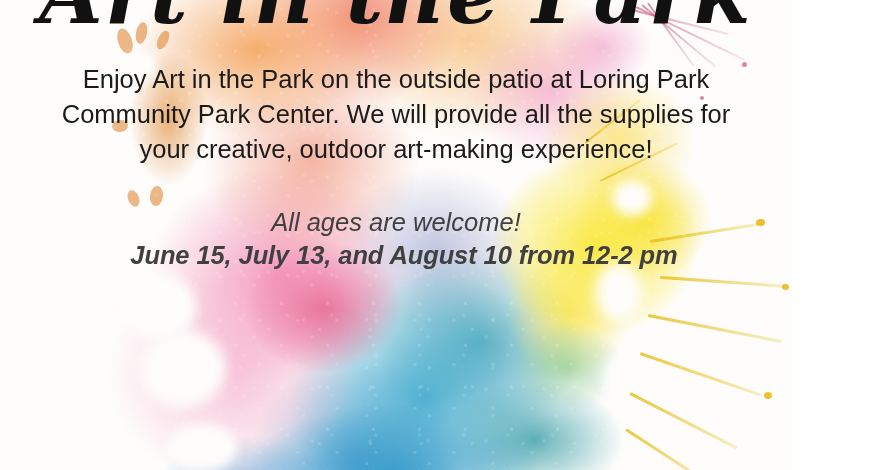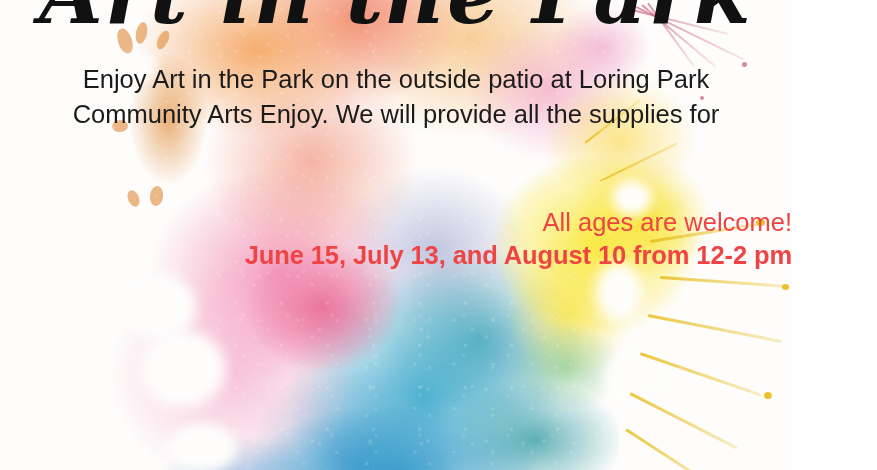--- a/index.html
+++ b/index.html
@@ -178,22 +178,23 @@
     font-size: 25.5px;
     line-height: 35px;
     font-weight: 400;
   }
   #body-copy .line { display: block; }
 
   #closing {
     position: absolute;
     left: 0; right: 0;
     top: 206px;
-    text-align: right;
-    color: #ef4444;
+    text-align: center;
+    color: #404040;
+    font-style: italic;
   }
   #welcome-line {
     display: block;
     font-size: 25.5px;
     line-height: 32px;
     font-weight: 400;
   }
   #dates-line {
     display: block;
     font-size: 25.5px;
@@ -251,21 +252,22 @@
   <div class="trail pink" style="left:628px;top:8px;width:104px;height:1.6px;transform:rotate(14deg);"></div>
   <div class="droplet pink" style="left:742px;top:62px;width:5px;height:5px;"></div>
   <div class="droplet pink" style="left:700px;top:96px;width:4px;height:4px;"></div>
 
   <div id="grain"></div>
 
   <div id="title-script">Art in the Park</div>
 
   <div id="body-copy">
     <span class="line">Enjoy Art in the Park on the outside patio at Loring Park</span>
-    <span class="line">Community Arts Enjoy. We will provide all the supplies for</span>
+    <span class="line">Community Park Center. We will provide all the supplies for</span>
+    <span class="line">your creative, outdoor art-making experience!</span>
   </div>
 
   <div id="closing">
     <span id="welcome-line">All ages are welcome!</span>
     <span id="dates-line">June 15, July 13, and August 10 from 12-2 pm</span>
   </div>
 
 </div>
 
 </body></html>

